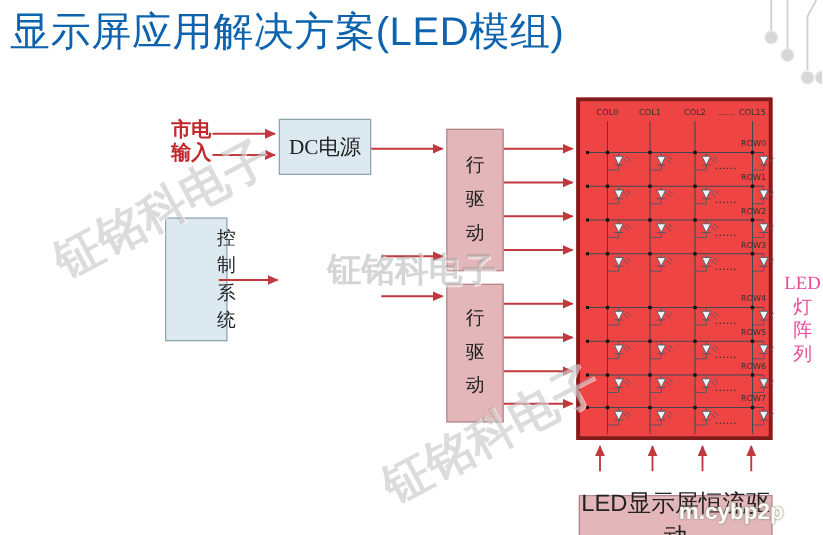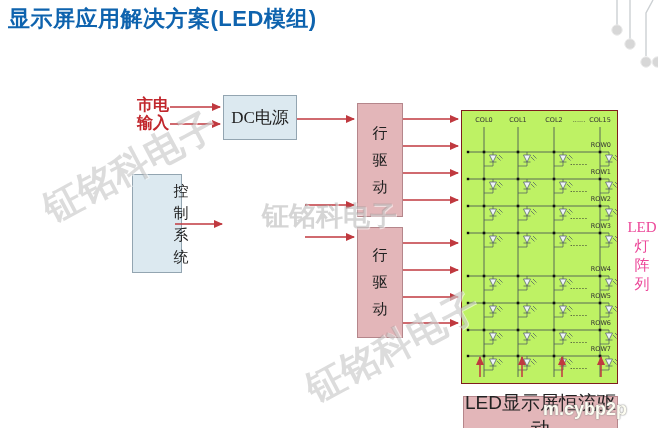--- a/index.html
+++ b/index.html
@@ -1,32 +1,32 @@
 <!DOCTYPE html>
 <html><head>
 <meta charset="utf-8">
 <style>
   html,body{margin:0;padding:0;background:#fff;}
   .canvas{position:relative;width:658px;height:428px;background:#fff;overflow:hidden;
           font-family:"Liberation Sans","DejaVu Sans",sans-serif;}
-  .title{position:absolute;left:8px;top:4px;font-size:22px;font-weight:bold;color:#0e63ae;
+  .title{position:absolute;left:8px;top:4px;font-size:32px;font-weight:normal;color:#0e63ae;
          letter-spacing:0.5px;white-space:nowrap;z-index:1;}
   .box{position:absolute;display:flex;align-items:center;justify-content:center;
        box-sizing:border-box;color:#222;text-align:center;z-index:2;
        font-family:"Liberation Serif","DejaVu Serif",serif;}
   .blue{background:#dce9f0;border:1px solid #93a5b1;}
   .pink{background:#e3b6b9;border:1px solid #b5868b;}
   .wrap2{word-break:break-all;line-height:22px;}
   .vtext{white-space:pre-line;text-align:center;}
   .mains{position:absolute;left:133px;top:96px;width:40px;color:#c1272d;font-weight:bold;
          font-size:16px;line-height:18px;word-break:break-all;text-align:center;z-index:2;}
   .ledarray{position:absolute;left:626px;top:218px;width:32px;color:#ec4899;font-size:15px;
             line-height:19px;z-index:2;font-family:Liberation Serif, serif;}
-  .matrix{position:absolute;left:461px;top:78px;width:157px;height:274px;background:#bef264;
-          border:1px solid #7f1d1d;box-sizing:border-box;z-index:2;margin-top:32px;}
+  .matrix{position:absolute;left:461px;top:78px;width:157px;height:274px;background:#ef4444;
+          border:3px solid #7f1d1d;box-sizing:border-box;z-index:2;}
   .ccbox{font-family:"Liberation Sans","DejaVu Sans",sans-serif;font-size:19px;}
   .wm-brand{position:absolute;color:rgba(150,150,150,0.33);font-weight:bold;white-space:nowrap;
             z-index:5;pointer-events:none;text-shadow:1px 1px 0 rgba(255,255,255,0.55);}
   .wm1{left:35px;top:142px;font-size:38px;transform:rotate(-28deg);transform-origin:center;}
   .wm2{left:262px;top:198px;font-size:27px;transform:none;color:rgba(150,150,150,0.40);}
   .wm3{left:298px;top:322px;font-size:38px;transform:rotate(-28deg);transform-origin:center;}
   .wm-site{position:absolute;left:543px;top:399px;width:130px;font-size:18px;font-weight:bold;
            color:#fdfdf2;text-shadow:0 0 2px #8c8c8c,0 0 1px #8c8c8c;z-index:6;white-space:nowrap;}
   .overlay{position:absolute;left:0;top:0;z-index:3;pointer-events:none;}
   .deco{position:absolute;right:0;top:0;z-index:1;}

